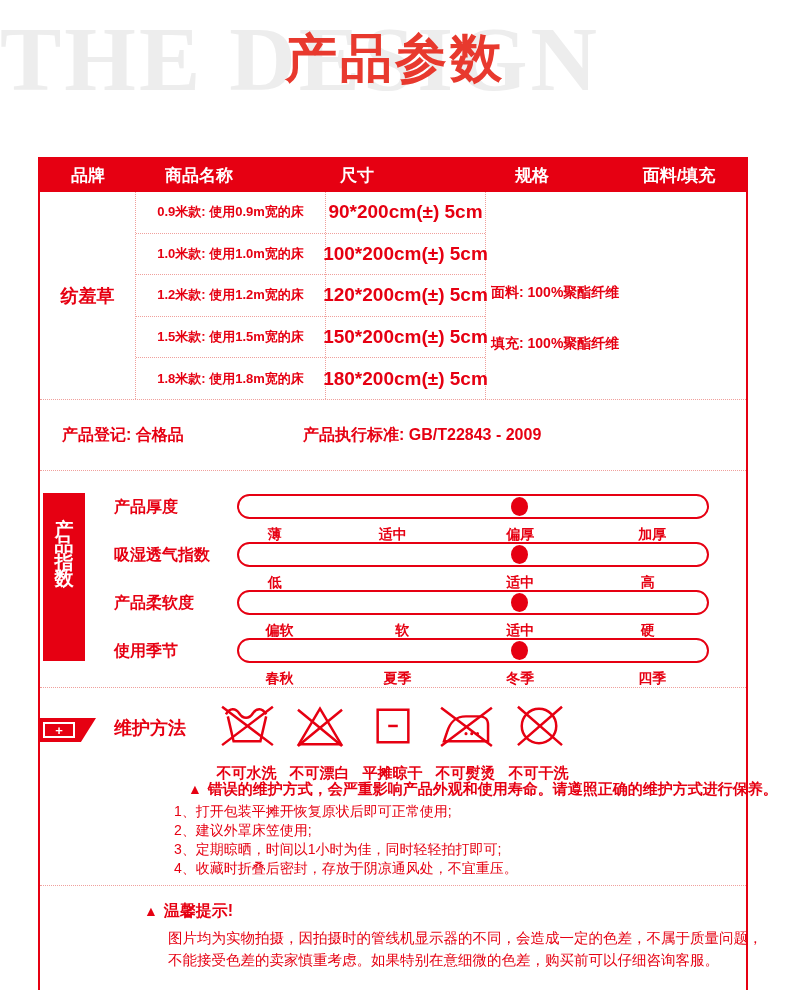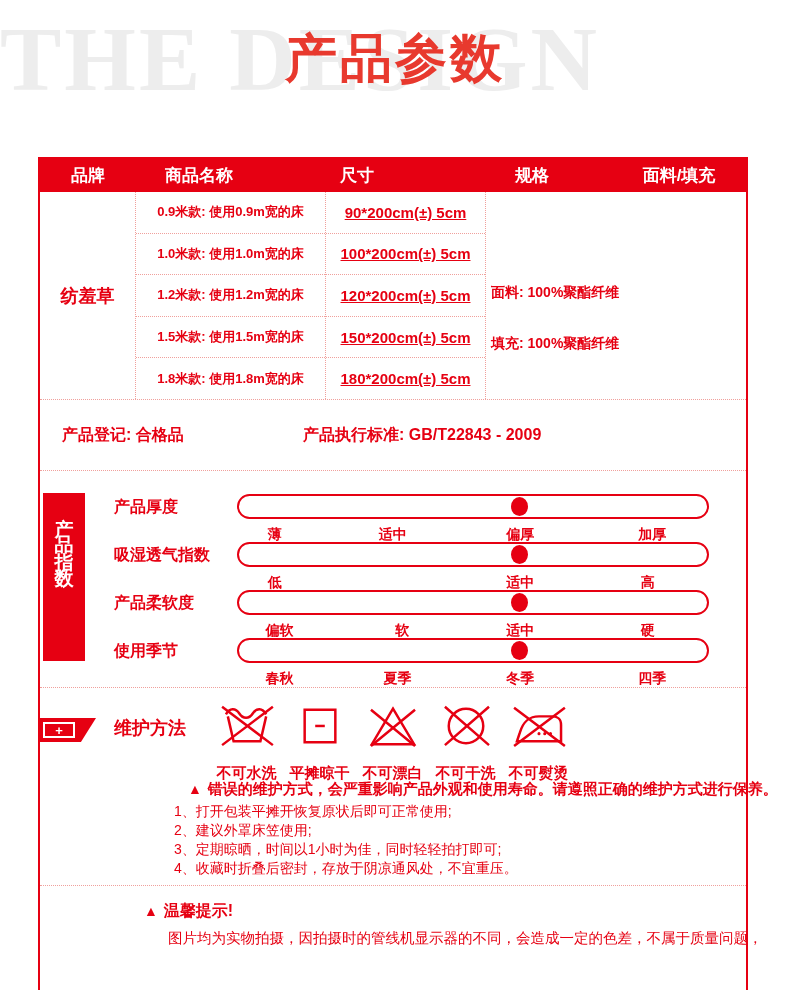--- a/index.html
+++ b/index.html
@@ -34,21 +34,21 @@
 
   
   .t-body{display:flex;height:208px;border-bottom:1px dotted var(--dot-line);color:var(--red);}
   .t-body .col{border-right:1px dotted var(--dot-line);display:flex;flex-direction:column;}
   .t-body .col.c5{border-right:none;}
   .col.center{align-items:center;justify-content:center;}
   .brand-txt,.pname-txt{font-size:18px;font-weight:bold;white-space:nowrap;}
   .cellrow{flex:1;display:flex;align-items:center;justify-content:center;
     font-size:13px;font-weight:bold;white-space:nowrap;border-bottom:1px dotted var(--dot-line);}
   .cellrow:last-child{border-bottom:none;}
-  .cellrow.spec{font-size:15px;text-decoration:underline;}
+  .cellrow.spec{font-size:19px;}
   .col.c5{justify-content:center;padding-left:5px;gap:16px;transform:none;}
   .fabric-line{font-size:14px;font-weight:bold;white-space:nowrap;margin-top:0;}
   .c5-inner{display:flex;flex-direction:column;gap:33px;margin-top:46px;}
 
   
   .t-reg{position:relative;height:71px;border-bottom:1px dotted var(--dot-line);color:var(--red);}
   .reg-left{position:absolute;left:22px;top:50%;transform:translateY(-50%);
     font-size:16px;font-weight:bold;white-space:nowrap;}
   .reg-right{position:absolute;left:263px;top:50%;transform:translateY(-50%);
     font-size:16px;font-weight:bold;white-space:nowrap;}
@@ -206,66 +206,67 @@
         <div class="care-item">
           <svg class="care-svg" width="58" height="46" viewBox="0 0 60 48" fill="none" stroke="#e60012" stroke-width="2.6">
             <path d="M8 13 C12 6 18 6 22 12 C26 18 32 18 36 12 C40 6 46 6 50 13"></path>
             <path d="M10 15 L16 41 L44 41 L50 15"></path>
             <path d="M4 5 L57 45 M57 5 L4 45"></path>
           </svg>
           <div class="care-label">不可水洗</div>
         </div>
         <div class="care-item">
           <svg class="care-svg" width="58" height="46" viewBox="0 0 60 48" fill="none" stroke="#e60012" stroke-width="2.6">
+            <path d="M30 7 L8 44 L52 44 Z"></path>
+            <path d="M7 8 L53 46 M53 8 L7 46"></path>
+          </svg>
+          <div class="care-label">不可漂白</div>
+        </div>
+        <div class="care-item">
+          <svg class="care-svg" width="58" height="46" viewBox="0 0 60 48" fill="none" stroke="#e60012" stroke-width="2.6">
             <path d="M14 8 H46 V42 H14 Z"></path>
             <path d="M25 25 H35"></path>
           </svg>
           <div class="care-label">平摊晾干</div>
-        </div>
-        <div class="care-item">
-          <svg class="care-svg" width="58" height="46" viewBox="0 0 60 48" fill="none" stroke="#e60012" stroke-width="2.6">
-            <path d="M30 7 L8 44 L52 44 Z"></path>
-            <path d="M7 8 L53 46 M53 8 L7 46"></path>
-          </svg>
-          <div class="care-label">不可漂白</div>
-        </div>
-        <div class="care-item">
-          <svg class="care-svg" width="58" height="46" viewBox="0 0 60 48" fill="none" stroke="#e60012" stroke-width="2.6">
-            <circle cx="30" cy="25" r="18"></circle>
-            <path d="M8 5 L54 45 M54 5 L8 45"></path>
-          </svg>
-          <div class="care-label">不可干洗</div>
         </div>
         <div class="care-item">
           <svg class="care-svg" width="58" height="46" viewBox="0 0 60 48" fill="none" stroke="#e60012" stroke-width="2.6">
             <path d="M7 41 H53 V24 C53 16 48 15 43 15 H30 C18 15 13 22 10 32 C9 35 8 38 7 41 Z"></path>
             <circle cx="30" cy="33" r="1.6" fill="#e60012" stroke="none"></circle>
             <circle cx="36" cy="33" r="1.6" fill="#e60012" stroke="none"></circle>
             <circle cx="42" cy="33" r="1.6" fill="#e60012" stroke="none"></circle>
             <path d="M4 6 L57 46 M57 6 L4 46"></path>
           </svg>
           <div class="care-label">不可熨烫</div>
         </div>
+        <div class="care-item">
+          <svg class="care-svg" width="58" height="46" viewBox="0 0 60 48" fill="none" stroke="#e60012" stroke-width="2.6">
+            <circle cx="30" cy="25" r="18"></circle>
+            <path d="M8 5 L54 45 M54 5 L8 45"></path>
+          </svg>
+          <div class="care-label">不可干洗</div>
+        </div>
       </div>
 
       <div class="maint-warning">
         <span class="tri">▲</span><span>错误的维护方式，会严重影响产品外观和使用寿命。请遵照正确的维护方式进行保养。</span>
       </div>
 
       <div class="maint-tips">
         <div>1、打开包装平摊开恢复原状后即可正常使用;</div>
         <div>2、建议外罩床笠使用;</div>
         <div>3、定期晾晒，时间以1小时为佳，同时轻轻拍打即可;</div>
         <div>4、收藏时折叠后密封，存放于阴凉通风处，不宜重压。</div>
       </div>
     </div>
 
     <div class="notice-section">
       <div class="notice-title">
         <span class="tri">▲</span><span>温馨提示!</span>
       </div>
       <div class="notice-lines">
         <div>图片均为实物拍摄，因拍摄时的管线机显示器的不同，会造成一定的色差，不属于质量问题，</div>
+        <div>不能接受色差的卖家慎重考虑。如果特别在意细微的色差，购买前可以仔细咨询客服。</div>
       </div>
     </div>
 
   </div>
 </div>
 
 </body></html>

